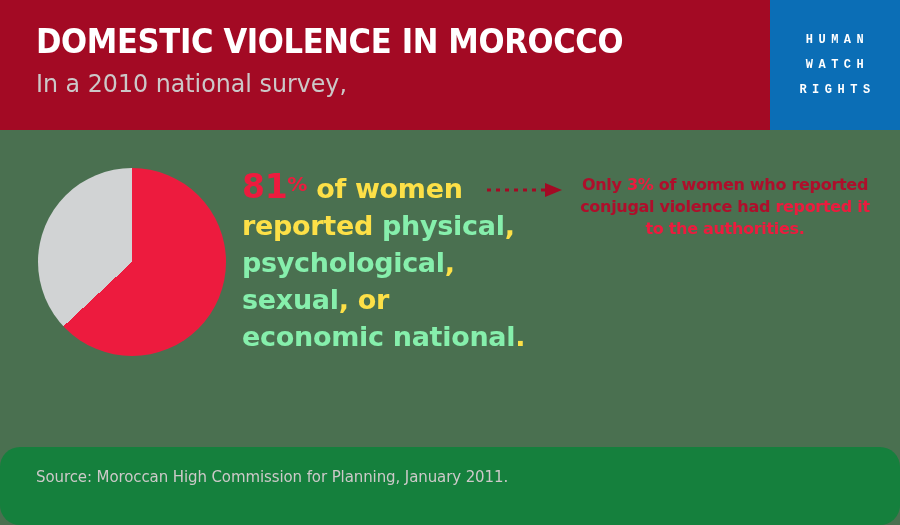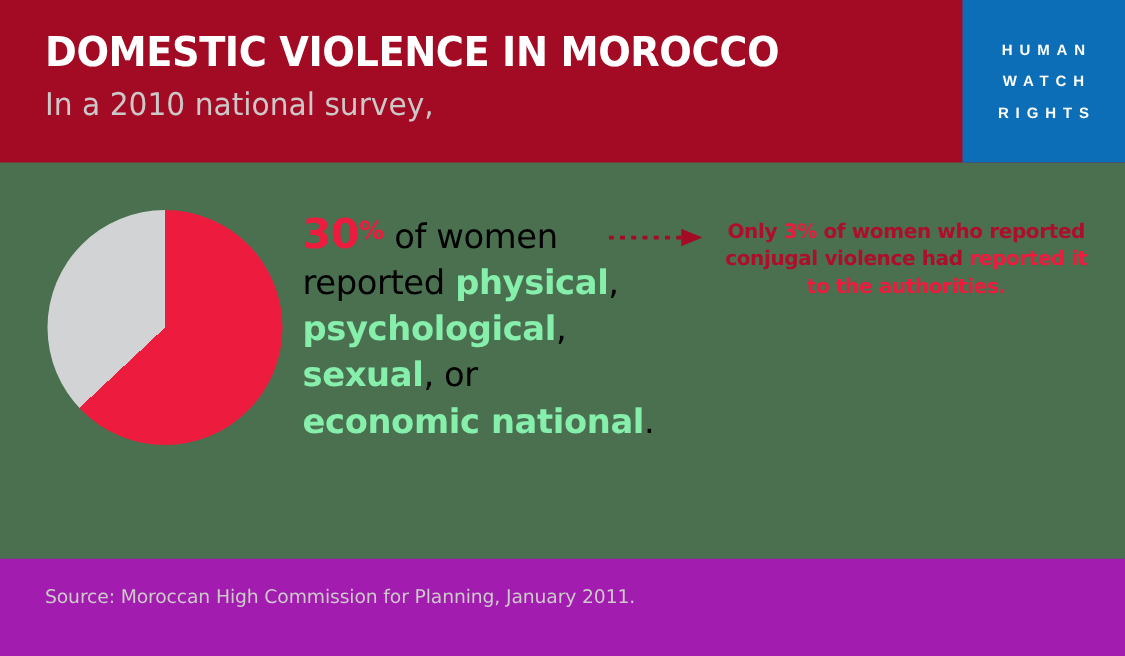--- a/index.html
+++ b/index.html
@@ -70,21 +70,21 @@
     background: #0b6eb6;
   }
   .logo-lines {
     position: absolute;
     left: 0;
     top: 28px;
     width: 130px;
     text-align: center;
   }
   .logo-line {
-    font-family: Liberation Sans, sans-serif;
+    font-family: Liberation Mono, monospace;
     font-size: 12px;
     font-weight: bold;
     color: #ffffff;
     letter-spacing: 5.5px;
     line-height: 25px;
     padding-left: 5px;
   }
 
   
   .pie-wrap {
@@ -120,22 +120,22 @@
   }
   .main-stat .pct-sign {
     color: #ed1b3e;
     font-size: 20px;
     vertical-align: 7px;
   }
   .main-stat .hl {
     color: #86efac;
   }
   .main-stat .plain {
-    color: #000000;
-    font-weight: normal;
+    color: #fde047;
+    font-weight: bold;
   }
 
   
   .arrow {
     position: absolute;
     left: 487px;
     top: 180px;
     width: 75px;
     height: 20px;
   }
@@ -197,37 +197,37 @@
       <div class="logo-line">WATCH</div>
       <div class="logo-line">RIGHTS</div>
     </div>
   </div>
 
   <div class="pie-wrap">
     <div class="pie" style="background: conic-gradient(rgb(237, 27, 62) 0deg, rgb(237, 27, 62) 226.8deg, rgb(209, 211, 212) 226.8deg, rgb(209, 211, 212) 360deg);"></div>
   </div>
 
   <div class="main-stat">
-    <span class="big-num">30</span><span class="pct-sign">%</span><span class="plain"> of women</span><br>
+    <span class="big-num">81</span><span class="pct-sign">%</span><span class="plain"> of women</span><br>
     <span class="plain">reported </span><span class="hl">physical</span><span class="plain">,</span><br>
     <span class="hl">psychological</span><span class="plain">,</span><br>
     <span class="hl">sexual</span><span class="plain">, or</span><br>
     <span class="hl">economic national</span><span class="plain">.</span>
   </div>
 
   <div class="arrow">
     <svg width="75" height="20" viewBox="0 0 75 20" xmlns="http://www.w3.org/2000/svg">
       <line x1="0" y1="10" x2="58" y2="10" stroke="#a30a24" stroke-width="3" stroke-dasharray="4 5"></line>
       <polygon points="58,3 75,10 58,17" fill="#a30a24"></polygon>
     </svg>
   </div>
 
   <div class="right-col">
     <p class="para">
       <span>Only </span><span class="hl">3%</span><span> of women who reported conjugal violence had </span><span class="hl">reported it to the authorities</span><span class="hl">.</span>
     </p>
   </div>
 
-  <div class="footer" style="background: #a21caf;">
+  <div class="footer" style="background: #15803d; border-radius: 20px;">
     <div class="footer-text">Source: Moroccan High Commission for Planning, January 2011.</div>
   </div>
 
 </div>
 
 </body></html>

